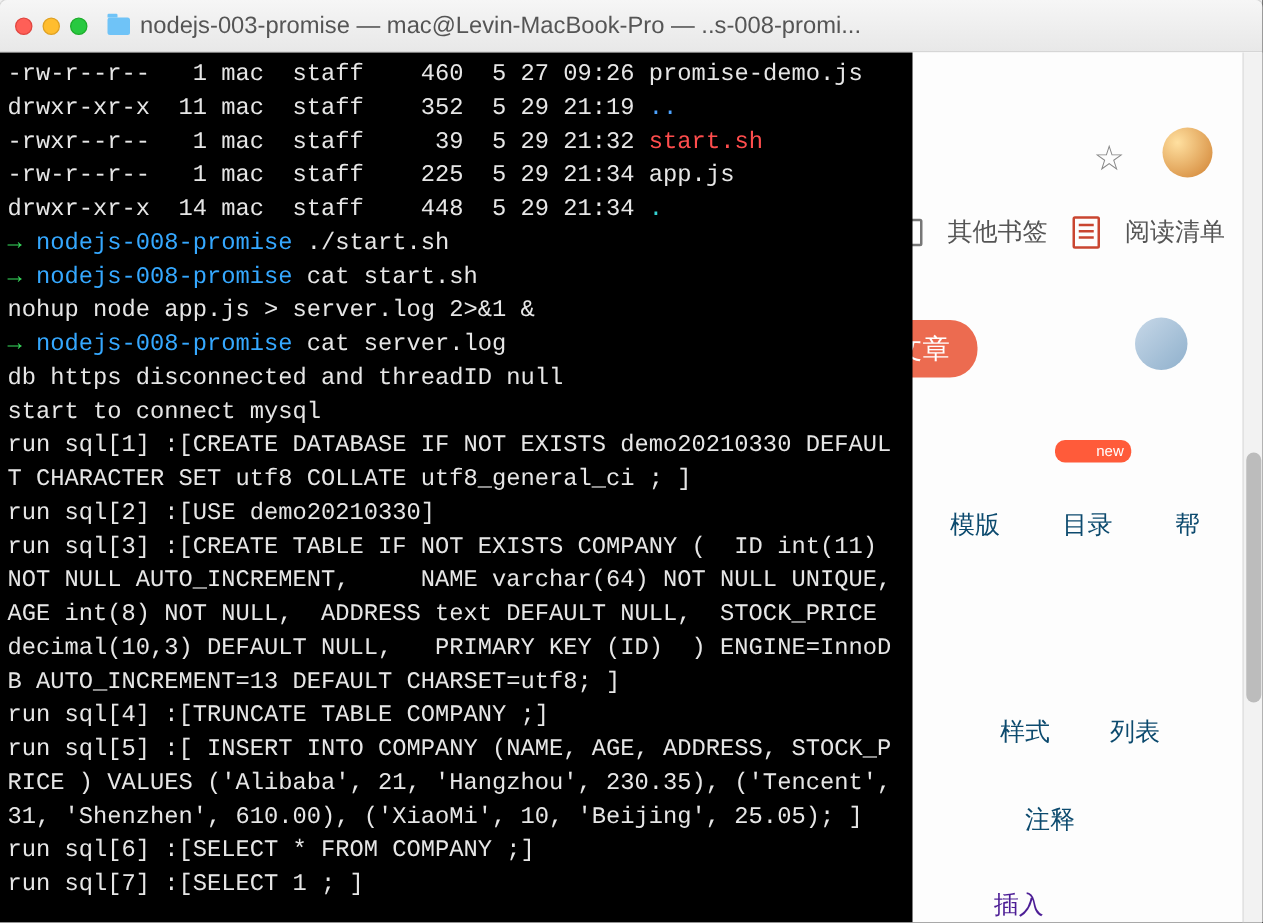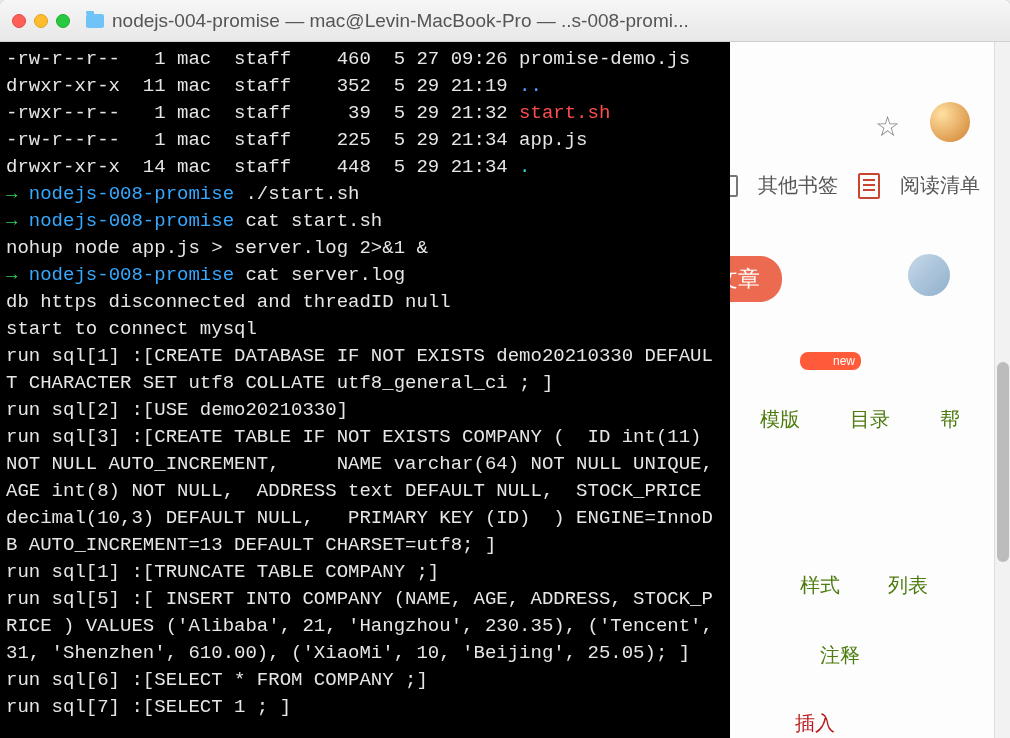--- a/index.html
+++ b/index.html
@@ -115,21 +115,21 @@
   }
   .bg-circle {
     width:42px; height:42px; border-radius:50%;
     background:linear-gradient(135deg,#c7d8e8,#8fb0cc);
     position:absolute;
   }
   .bg-pill {
     background:#eee; border-radius:18px; padding:6px 16px;
     color:#888; font-size:17px; position:absolute;
   }
-  .bg-text { position:absolute; font-size:20px; color:#4d7c0f; }
+  .bg-text { position:absolute; font-size:20px; color:#0c4a6e; }
   .bg-new-badge {
     position:absolute;
     background:#ff5b3a; color:#fff;
     font-size:12px; padding:2px 6px; border-radius:8px;
   }
 
   
   .terminal {
     position:absolute;
     top:0; left:0;
@@ -178,21 +178,21 @@
 
 <div class="window">
 
   <div class="titlebar">
     <div class="traffic-lights">
       <div class="tl red"></div>
       <div class="tl yellow"></div>
       <div class="tl green"></div>
     </div>
     <div class="folder-icon"></div>
-    <div class="title-text">nodejs-004-promise — mac@Levin-MacBook-Pro — ..s-008-promi...</div>
+    <div class="title-text">nodejs-003-promise — mac@Levin-MacBook-Pro — ..s-008-promi...</div>
   </div>
 
   <div class="content-area">
 
     <div class="bg-layer">
       <span class="bg-star" style="top:68px; right:110px;">☆</span>
       <div class="bg-avatar" style="top:60px; right:40px;"></div>
 
       <div class="bg-row" style="top:130px; right:30px;justify-content:flex-end;">
         <span class="bg-chevrons">»</span>
@@ -202,47 +202,47 @@
         <span>阅读清单</span>
       </div>
 
       <span class="bg-text" style="top:160px; right:10px; color:#999;">]</span>
       <span class="bg-text" style="top:190px; right:10px; color:#999;">]</span>
 
       <span class="bg-pill" style="top:222px; left:460px;">–zsh — 8…</span>
       <span class="bg-button" style="top:214px; left:650px;">发布文章</span>
       <div class="bg-circle" style="top:212px; right:60px;"></div>
 
-      <span class="bg-new-badge" style="top:310px; left:800px;padding-left:33px;">new</span>
+      <span class="bg-new-badge" style="top:310px; left:844px;padding-left:33px;">new</span>
 
       <span class="bg-text" style="top:364px; left:760px;">模版</span>
       <span class="bg-text" style="top:364px; left:850px;">目录</span>
       <span class="bg-text" style="top:364px; left:940px;">帮</span>
 
       <span class="bg-text" style="top:530px; left:800px;">样式</span>
       <span class="bg-text" style="top:530px; left:888px;">列表</span>
       <span class="bg-text" style="top:600px; left:820px;">注释</span>
-      <span class="bg-text" style="top:668px; left:795px; color:#b91c1c;">插入</span>
+      <span class="bg-text" style="top:668px; left:795px; color:#4c1d95;">插入</span>
     </div>
 
     <div class="terminal" id="term"><span class="white">-rw-r--r--   1 mac  staff    460  5 27 09:26 </span><span class="white">promise-demo.js</span>
 <span class="white">drwxr-xr-x  11 mac  staff    352  5 29 21:19 </span><span class="blue">..</span>
 <span class="white">-rwxr--r--   1 mac  staff     39  5 29 21:32 </span><span class="red">start.sh</span>
 <span class="white">-rw-r--r--   1 mac  staff    225  5 29 21:34 </span><span class="white">app.js</span>
 <span class="white">drwxr-xr-x  14 mac  staff    448  5 29 21:34 </span><span class="cyan">.</span>
 <span class="arrow">→ </span><span class="prompt">nodejs-008-promise</span> <span class="white">./start.sh</span>
 <span class="arrow">→ </span><span class="prompt">nodejs-008-promise</span> <span class="white">cat start.sh</span>
 <span class="white">nohup node app.js &gt; server.log 2&gt;&amp;1 &amp;</span>
 <span class="arrow">→ </span><span class="prompt">nodejs-008-promise</span> <span class="white">cat server.log</span>
 <span class="white">db https disconnected and threadID null</span>
 <span class="white">start to connect mysql</span>
 <span class="white">run sql[1] :[CREATE DATABASE IF NOT EXISTS demo20210330 DEFAULT CHARACTER SET utf8 COLLATE utf8_general_ci ; ]</span>
 <span class="white">run sql[2] :[USE demo20210330]</span>
 <span class="white">run sql[3] :[CREATE TABLE IF NOT EXISTS COMPANY (  ID int(11) NOT NULL AUTO_INCREMENT,     NAME varchar(64) NOT NULL UNIQUE,  AGE int(8) NOT NULL,  ADDRESS text DEFAULT NULL,  STOCK_PRICE decimal(10,3) DEFAULT NULL,   PRIMARY KEY (ID)  ) ENGINE=InnoDB AUTO_INCREMENT=13 DEFAULT CHARSET=utf8; ]</span>
-<span class="white">run sql[1] :[TRUNCATE TABLE COMPANY ;]</span>
+<span class="white">run sql[4] :[TRUNCATE TABLE COMPANY ;]</span>
 <span class="white">run sql[5] :[ INSERT INTO COMPANY (NAME, AGE, ADDRESS, STOCK_PRICE ) VALUES ('Alibaba', 21, 'Hangzhou', 230.35), ('Tencent', 31, 'Shenzhen', 610.00), ('XiaoMi', 10, 'Beijing', 25.05); ]</span>
 <span class="white">run sql[6] :[SELECT * FROM COMPANY ;]</span>
 <span class="white">run sql[7] :[SELECT 1 ; ]</span>
 </div>
 
     <div class="scrollbar">
       <div class="scrollthumb"></div>
     </div>
 
   </div>

